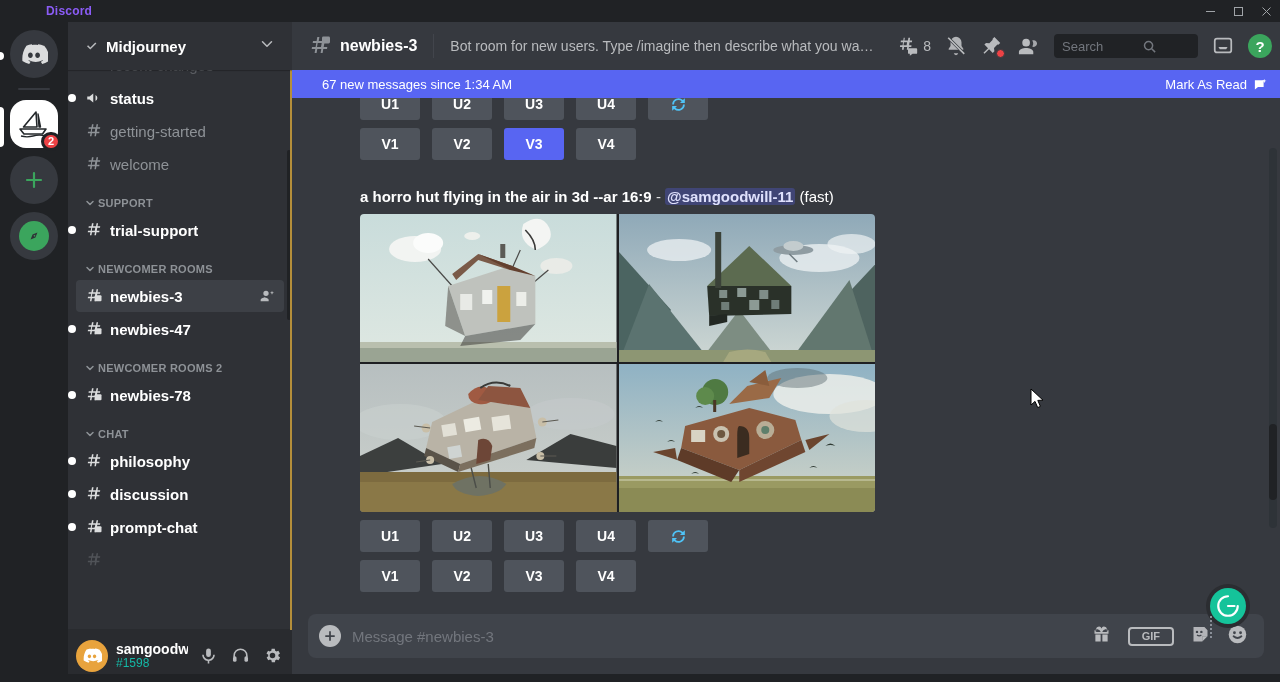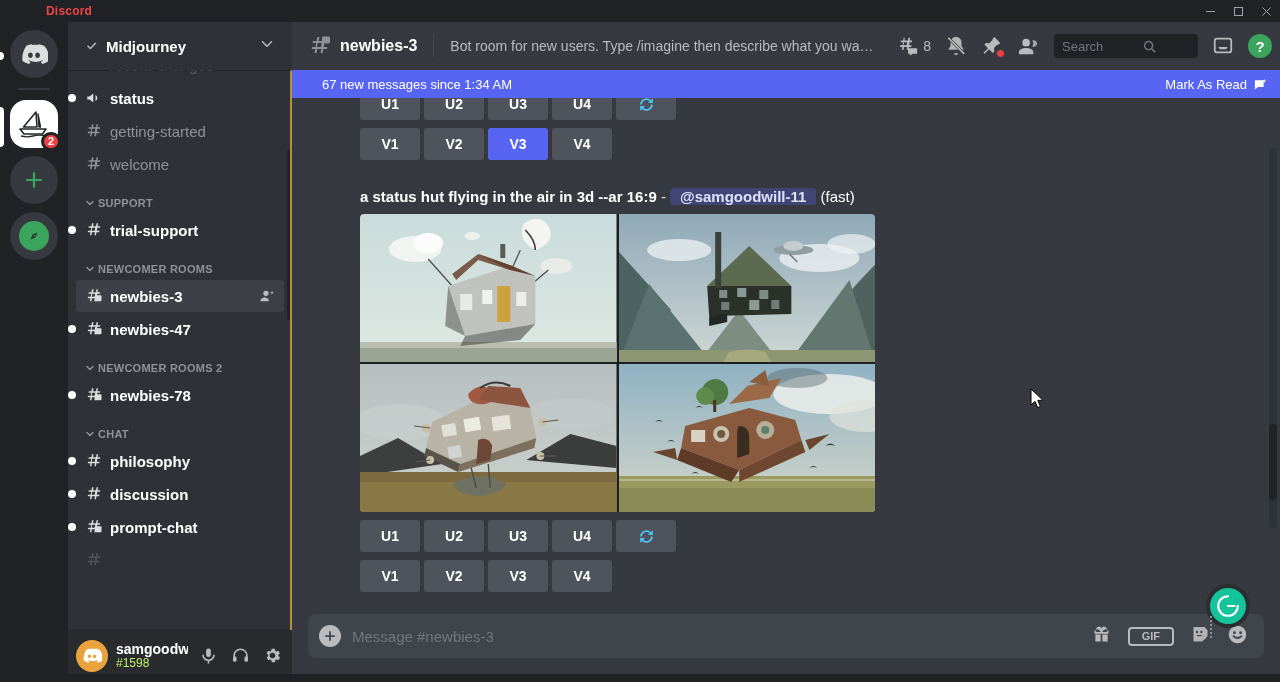--- a/index.html
+++ b/index.html
@@ -13,21 +13,21 @@
   .app { position: relative; width: 1280px; height: 682px; display: flex; flex-direction: column; background: #202225; }
 
   
   .titlebar {
     height: 22px; flex: 0 0 22px;
     background: #202225;
     display: flex; align-items: center;
     padding-left: 10px;
     position: relative; z-index: 60;
   }
-  .titlebar-label { font-size: 12px; color: #ef4444; font-weight: 600; letter-spacing: .2px; padding-left: 36px; }
+  .titlebar-label { font-size: 12px; color: #8b5cf6; font-weight: 600; letter-spacing: .2px; padding-left: 36px; }
   .win-ctrls { margin-left: auto; display: flex; height: 22px; }
   .win-btn { width: 28px; height: 22px; display: flex; align-items: center; justify-content: center; color: #a0a4a8; }
   .win-btn svg { display: block; }
 
   
   .body-row { flex: 1 1 auto; display: flex; min-height: 0; }
 
   
   .rail {
     width: 68px; flex: 0 0 68px; background: #202225;
@@ -80,21 +80,21 @@
   .chan .trail { margin-left: auto; color: #b9bbbe; display: flex; }
   .cscroll-thumb { position: absolute; right: 1px; top: 80px; height: 170px; width: 4px; border-radius: 3px; background: #202225; }
   .left-accent { position: absolute; right: 0; top: 48px; bottom: 52px; width: 2px; background: #b58f3a; }
 
   .userbar {
     height: 53px; flex: 0 0 53px; background: #292b2f; display: flex; align-items: center; padding: 0 8px; gap: 8px;
   }
   .avatar { width: 32px; height: 32px; border-radius: 50%; background: #e8a33d; display: flex; align-items: center; justify-content: center; color: #fff; flex: 0 0 32px; }
   .uname-wrap { display: flex; flex-direction: column; justify-content: center; min-width: 0; flex: 1 1 auto; line-height: 1.15; }
   .uname { font-size: 14px; font-weight: 600; color: #fff; white-space: nowrap; overflow: hidden; }
-  .utag { font-size: 12px; color: #bef264; }
+  .utag { font-size: 12px; color: #14b8a6; }
   .ubtn { width: 28px; height: 28px; display: flex; align-items: center; justify-content: center; color: #b9bbbe; border-radius: 4px; }
 
   
   .main { flex: 1 1 auto; display: flex; flex-direction: column; background: #36393f; min-width: 0; position: relative; }
   .chan-header {
     height: 48px; flex: 0 0 48px; display: flex; align-items: center; padding: 0 8px 0 16px; gap: 8px;
     box-shadow: 0 1px 0 rgba(4,4,5,.2), 0 1.5px 0 rgba(6,6,7,.05); position: relative; z-index: 6;
   }
   .chan-hash { color: #8e9297; display: flex; flex: 0 0 24px; }
   .chan-title { font-size: 16px; font-weight: 700; color: #fff; white-space: nowrap; }
@@ -120,32 +120,32 @@
   }
   .newmsg-text { font-size: 13px; font-weight: 500; }
   .newmsg-right { margin-left: auto; display: flex; align-items: center; gap: 6px; font-size: 13px; font-weight: 500; }
 
   
   .scroller { flex: 1 1 auto; position: relative; overflow: hidden; }
   .messages { position: absolute; left: 0; right: 0; top: -46px; padding-bottom: 12px; }
   .msg { padding: 2px 48px 2px 68px; position: relative; }
   .msg-sep-line { border-left: 2px solid #c5a253; }
   .prompt-line { font-size: 15px; font-weight: 700; color: #fff; line-height: 22px; padding: 4px 0 6px 0; }
-  .mention { color: #dee0fc; background: rgba(88,101,242,.3); border-radius: 3px; padding: 0 10px; font-weight: 600; }
+  .mention { color: #dee0fc; background: rgba(88,101,242,.3); border-radius: 3px; padding: 0 2px; font-weight: 600; }
   .dash { color: #dcddde; font-weight: 400; }
   .fast { color: #fff; font-weight: 400; }
 
   .grid {
     width: 515px; height: 298px; border-radius: 4px; overflow: hidden;
     display: grid; grid-template-columns: 1fr 1fr; grid-template-rows: 1fr 1fr; gap: 2px; background: #1e1f22;
   }
   .grid.clipped { height: 54px; width: 329px; border-radius: 0 0 4px 4px; }
   .cell { position: relative; overflow: hidden; }
 
-  .btnrow { display: flex; gap: 4px; margin-top: 8px; }
+  .btnrow { display: flex; gap: 12px; margin-top: 8px; }
   .mjbtn {
     height: 32px; min-width: 60px; padding: 0 14px; border-radius: 3px; background: #4f545c;
     color: #fff; font-size: 14px; font-weight: 600; display: flex; align-items: center; justify-content: center;
   }
   .mjbtn.primary { background: #5865f2; }
   .mjbtn.icon { min-width: 60px; }
 
   
   .composer-wrap { flex: 0 0 auto; padding: 0 16px 24px 16px; background: #36393f; position: relative; z-index: 10; }
   .composer { height: 44px; background: #40444b; border-radius: 8px; display: flex; align-items: center; padding: 0 16px 0 0; }
@@ -534,21 +534,21 @@
             <div class="btnrow">
               <div class="mjbtn">V1</div>
               <div class="mjbtn">V2</div>
               <div class="mjbtn primary">V3</div>
               <div class="mjbtn">V4</div>
             </div>
           </div>
 
           <div class="msg msg-sep-line" style="margin-top:14px;padding-top:6px;margin-left:-2px;">
             <div class="prompt-line">
-              <span>a status hut flying in the air in 3d --ar 16:9</span>
+              <span>a horro hut flying in the air in 3d --ar 16:9</span>
               <span class="dash">-</span>
               <span class="mention">@samgoodwill-11</span>
               <span class="fast">(fast)</span>
             </div>
 
             <div class="grid">
 
               <div class="cell">
                 <svg width="100%" height="100%" viewBox="0 0 256 148" preserveAspectRatio="none">
                   <defs>

